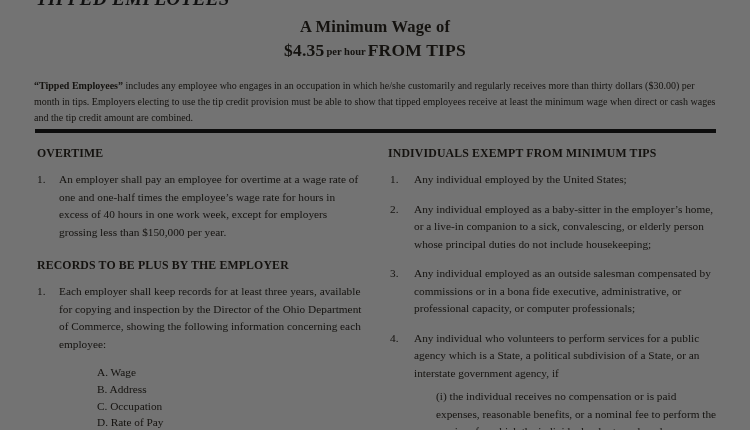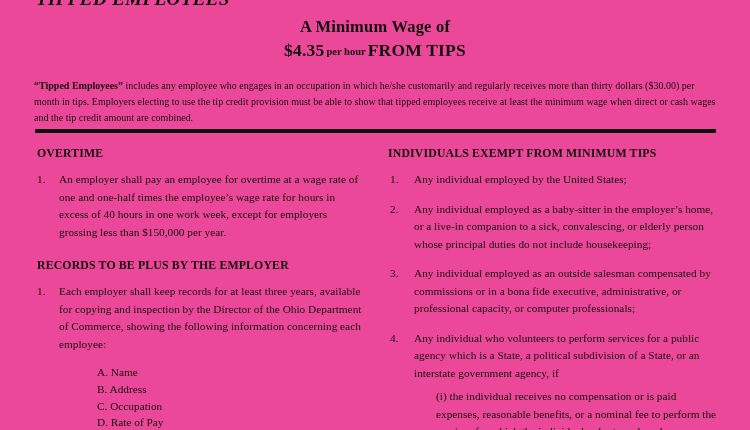--- a/index.html
+++ b/index.html
@@ -13,21 +13,21 @@
     overflow: hidden;
     font-family: "Liberation Serif", "DejaVu Serif", serif;
     color: #14120f;
     position: relative;
     -webkit-font-smoothing: antialiased;
   }
 
   .page {
     position: absolute;
     inset: 0;
-    background: #ec4899;
+    background: #737373;
   }
 
   
   .doc-title {
     position: absolute;
     left: 36px;
     top: -12px;
     font-size: 19px;
     font-weight: bold;
     font-style: italic;
@@ -173,21 +173,21 @@
         <span>An employer shall pay an employee for overtime at a wage rate of one and one-half times the employee’s wage rate for hours in excess of 40 hours in one work week, except for employers grossing less than $150,000 per year.</span>
       </li>
     </ol>
 
     <h2 class="sec-head spaced">RECORDS TO BE PLUS BY THE EMPLOYER</h2>
     <ol class="num">
       <li>
         <span class="marker">1.</span>
         <span>Each employer shall keep records for at least three years, available for copying and inspection by the Director of the Ohio Department of Commerce, showing the following information concerning each employee:</span>
         <ul class="alpha">
-          <li>A. Name</li>
+          <li>A. Wage</li>
           <li>B. Address</li>
           <li>C. Occupation</li>
           <li>D. Rate of Pay</li>
 
         </ul>
       </li>
 
     </ol>
   </div>
 

